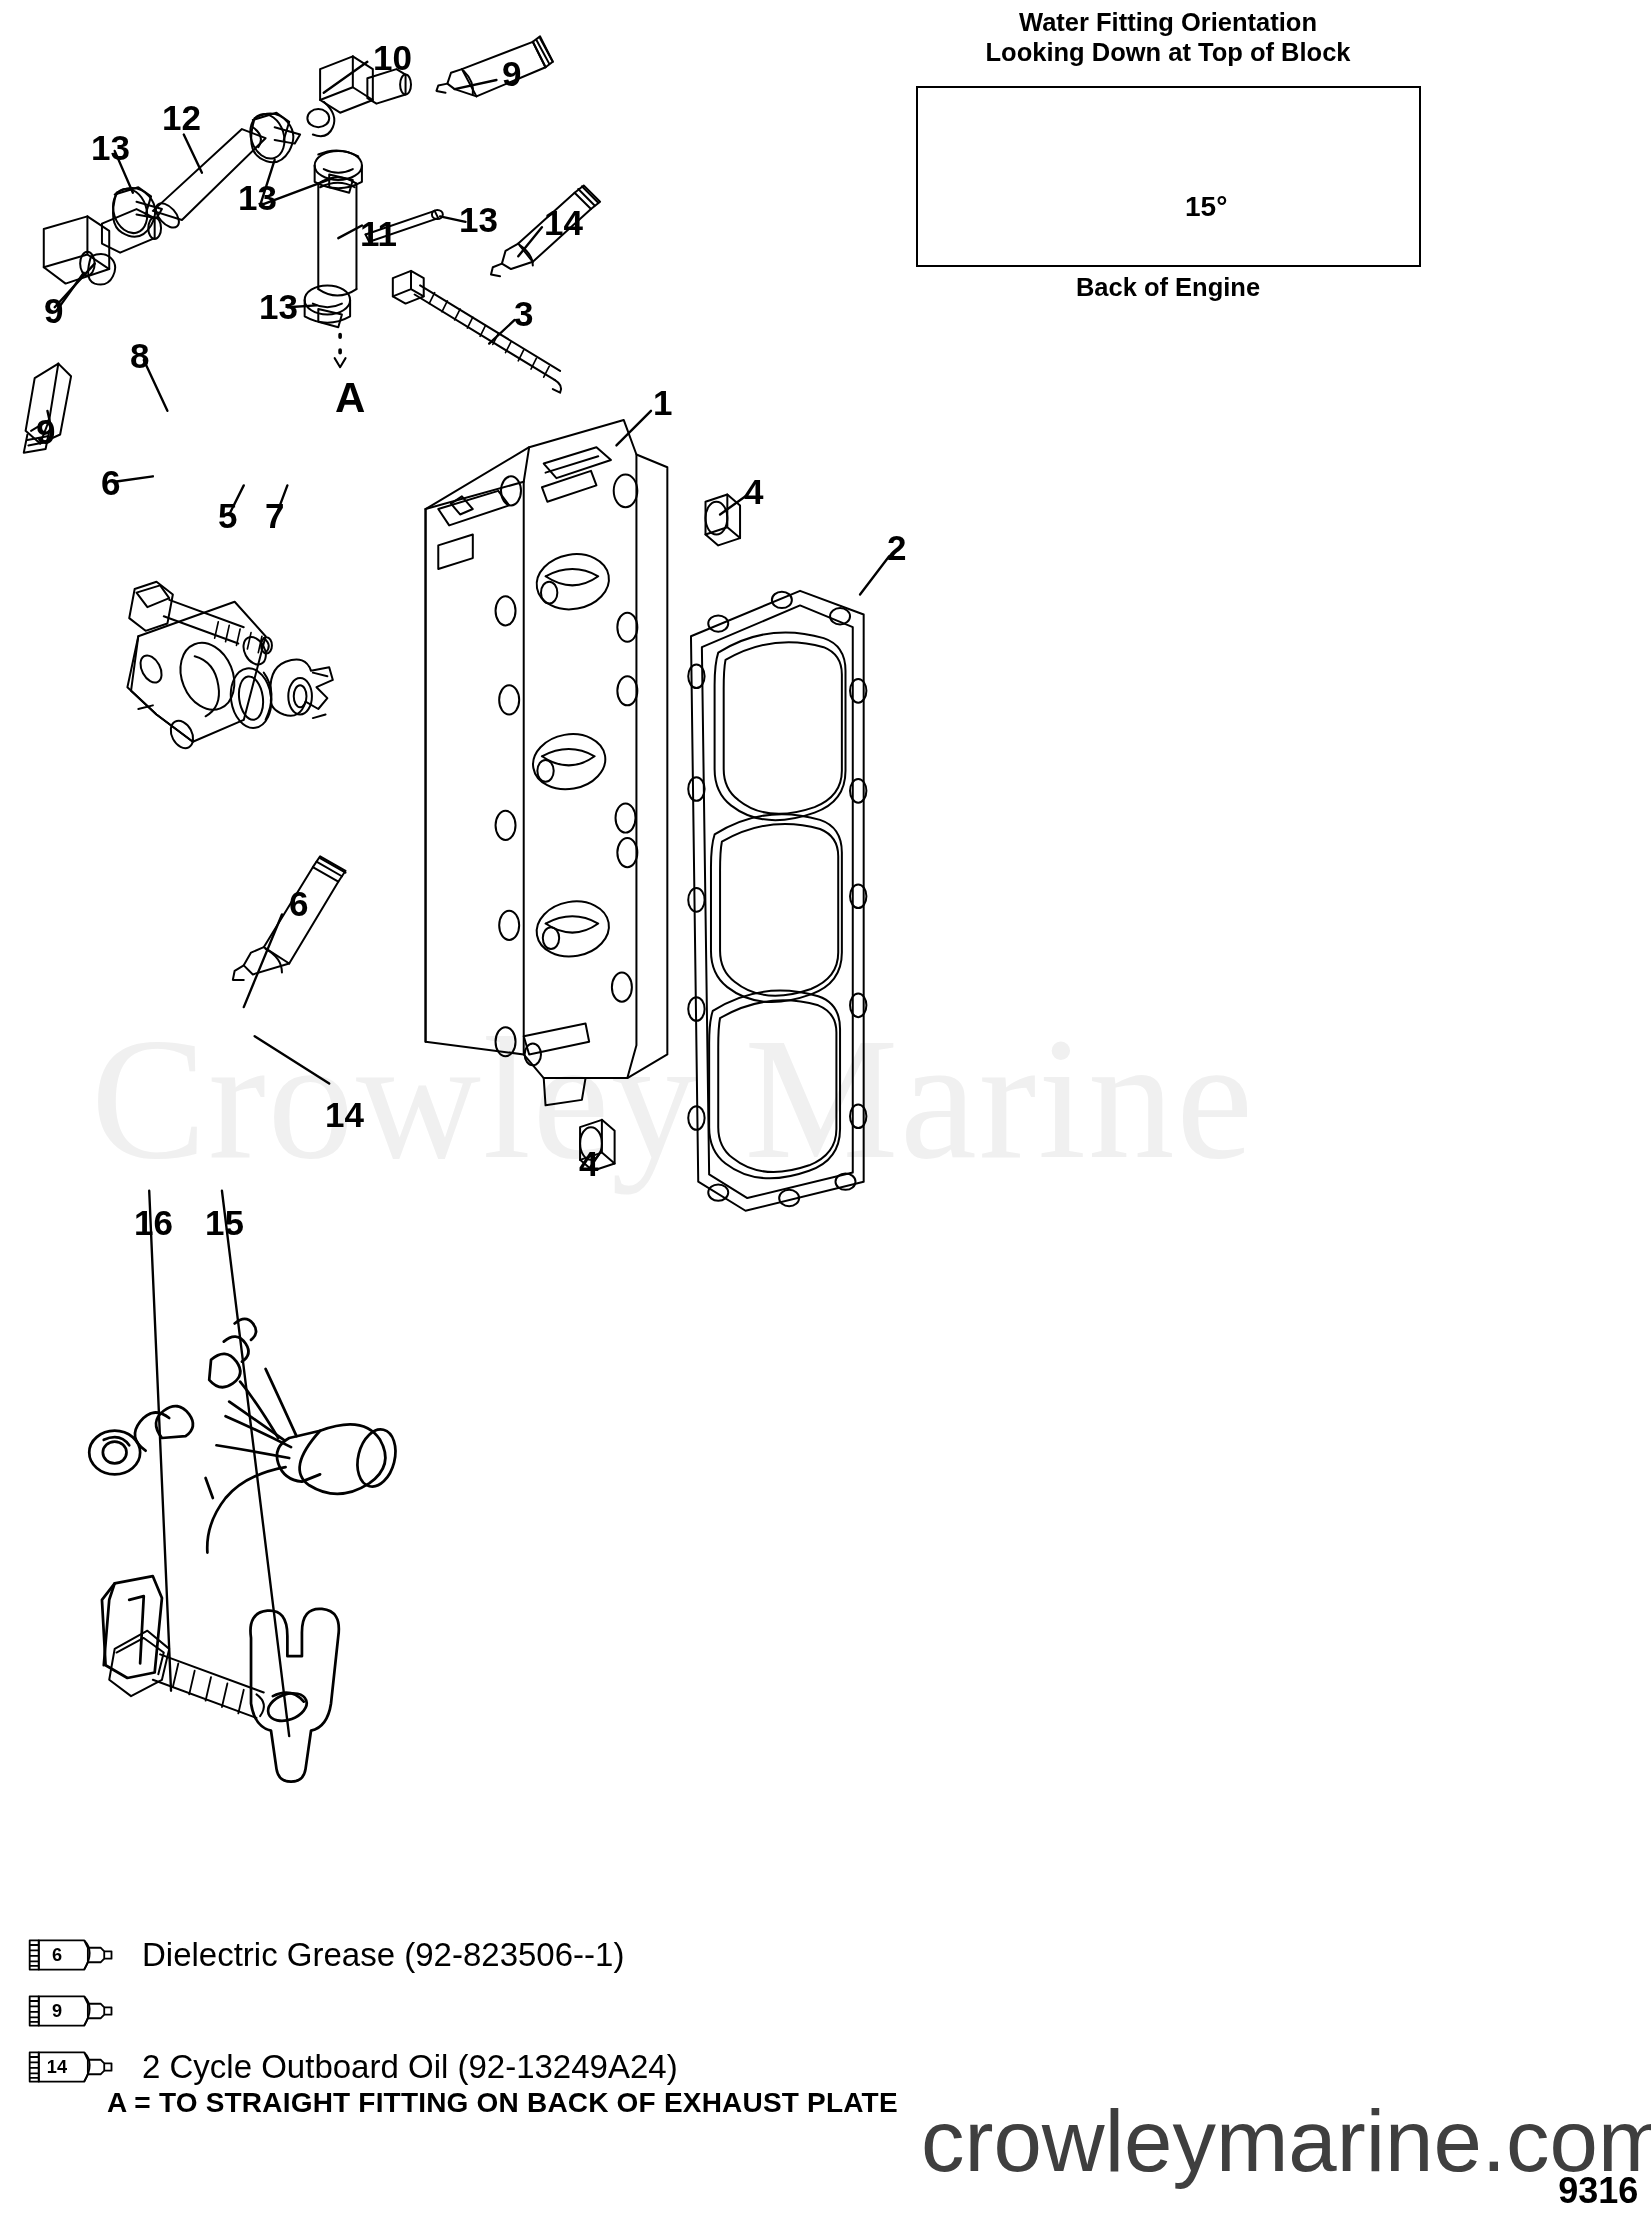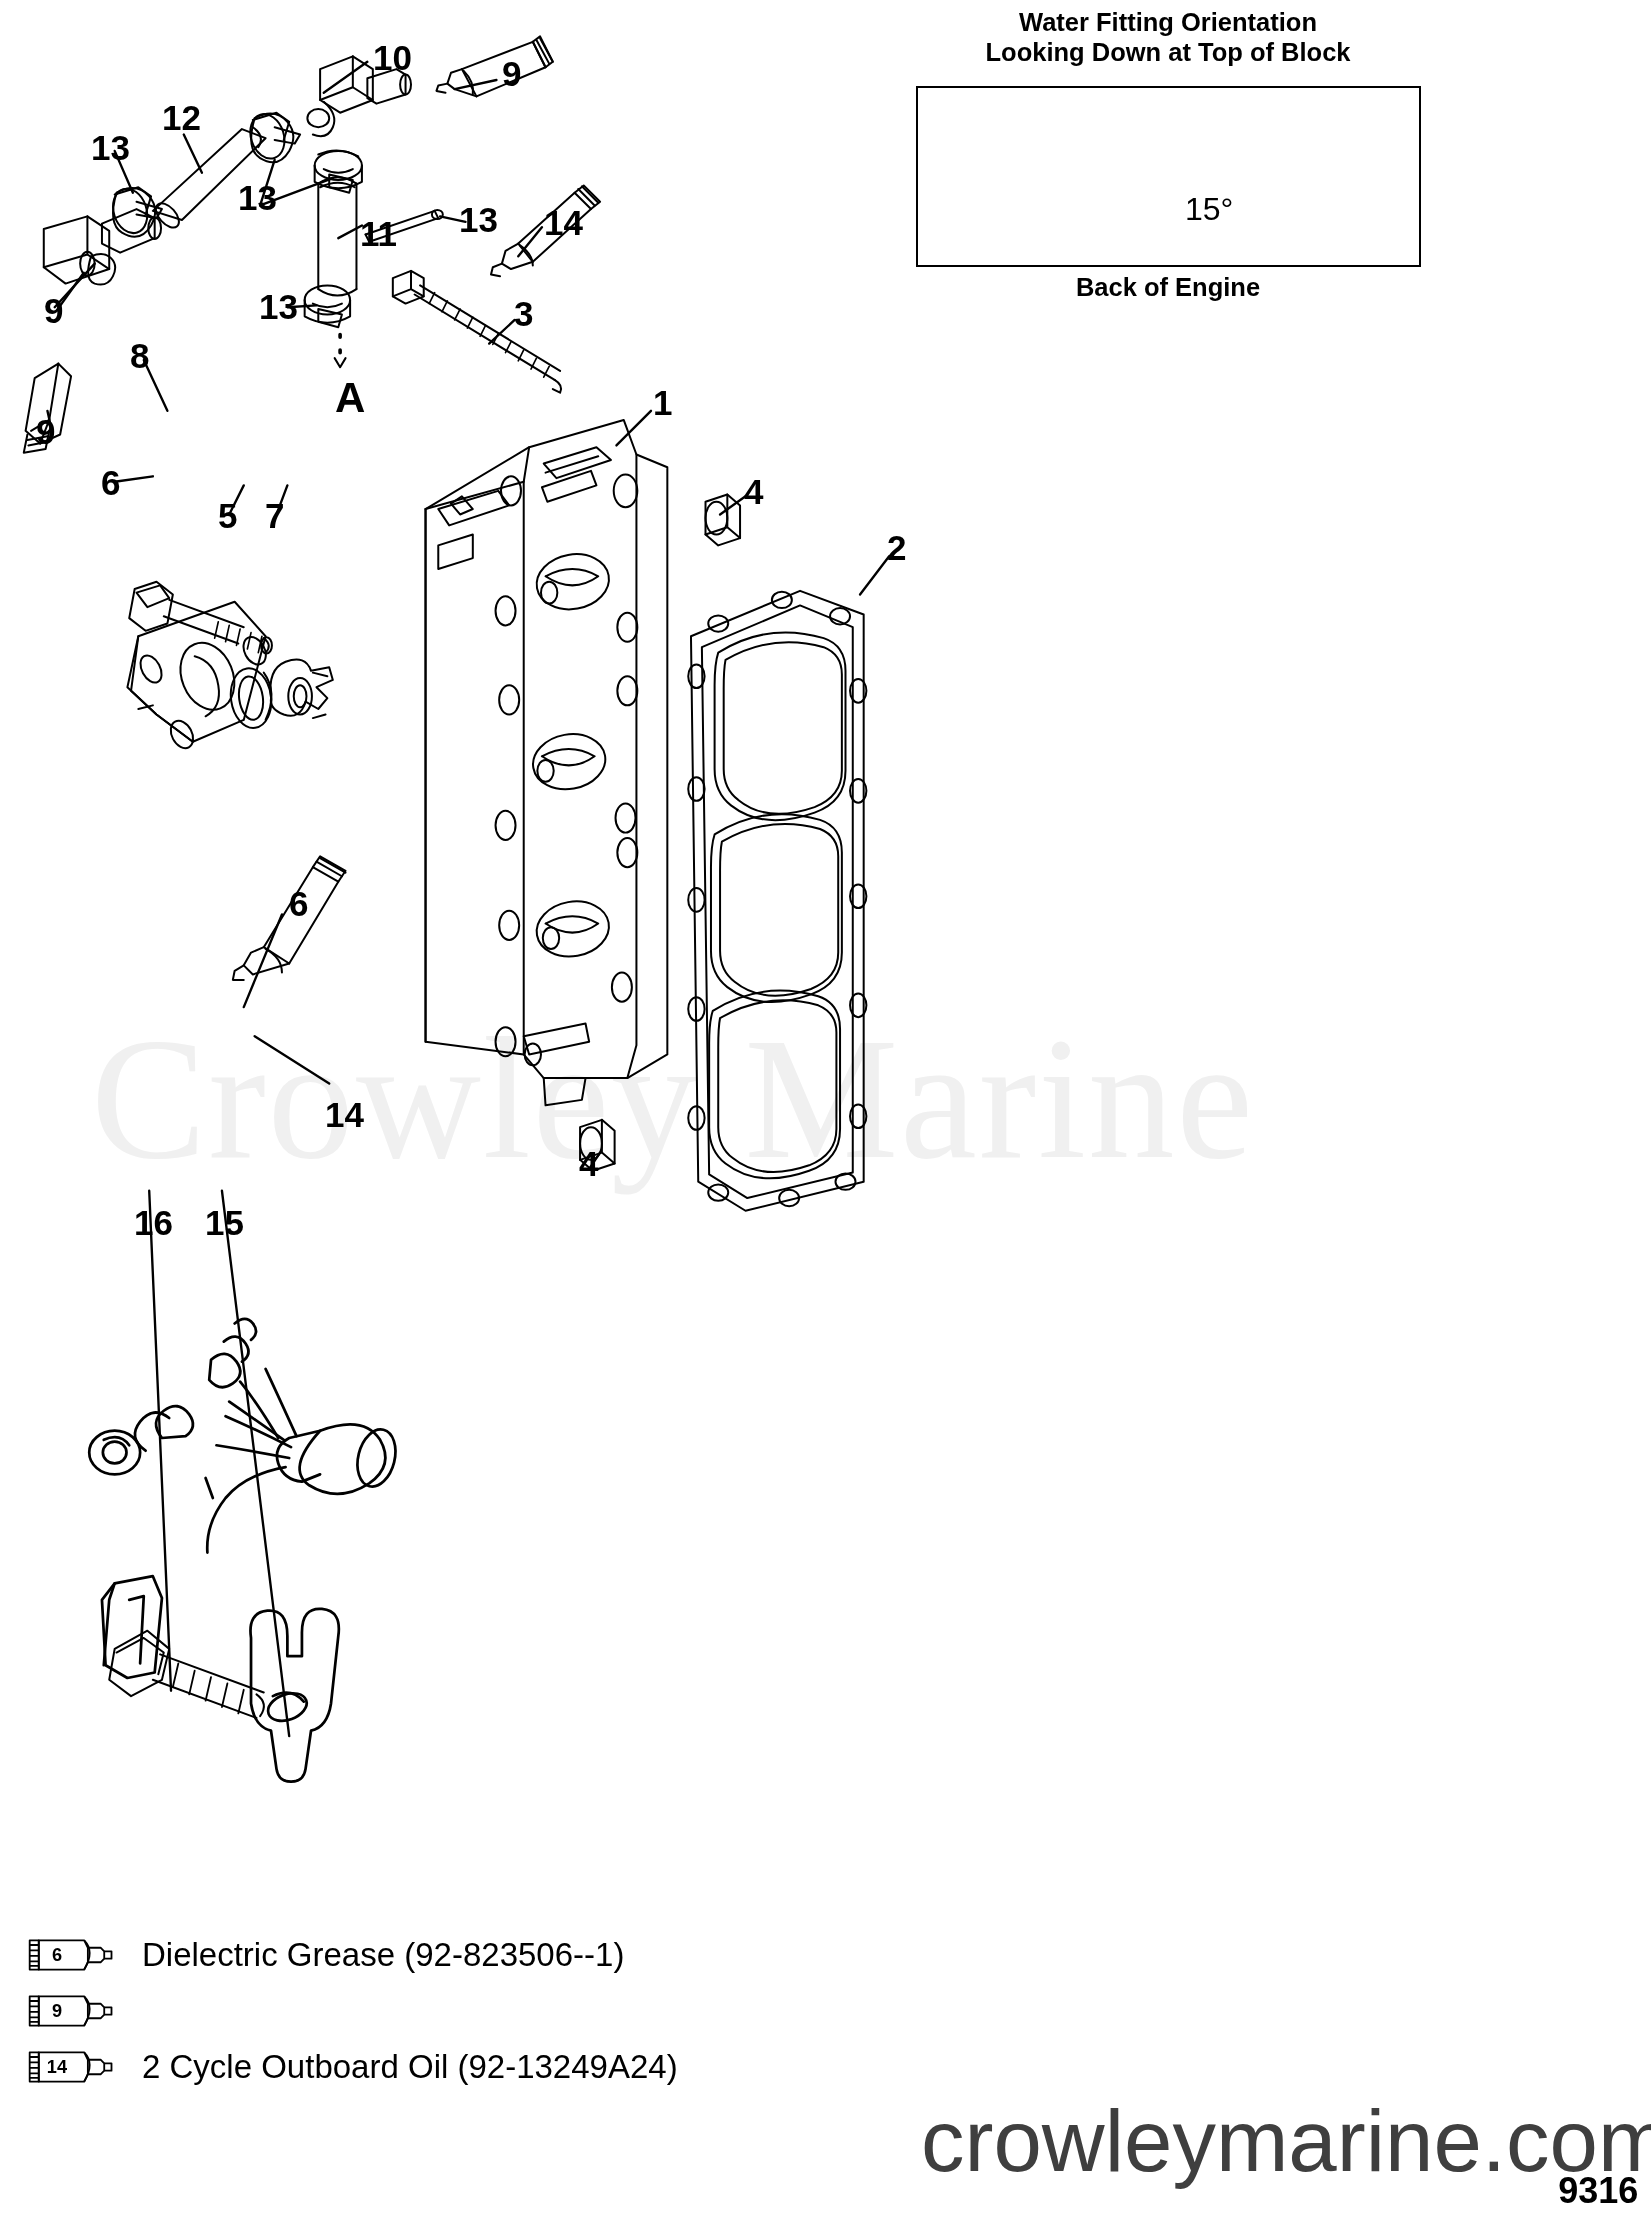--- a/index.html
+++ b/index.html
@@ -95,22 +95,22 @@
     width: 500px;
     text-align: center;
     font-size: 25.5px;
     font-weight: 700;
     font-family: "Liberation Sans", sans-serif;
   }
   .angle-label {
     position: absolute;
     left: 1185px;
     top: 191px;
-    font-size: 32px;
-    font-weight: 400;
+    font-size: 28px;
+    font-weight: 700;
     font-family: "Liberation Sans", sans-serif;
   }
   
   .legend {
     position: absolute;
     left: 25.5px;
     top: 1927px;
     width: 1000px;
   }
   .legend-row {
@@ -572,18 +572,19 @@
             <path d="M4 6 L14 6 L14 38 L4 38 Z"></path>
             <path d="M4 11 L14 11 M4 17 L14 17 M4 23 L14 23 M4 29 L14 29 M4 34 L14 34"></path>
             <path d="M64 6 q12 12 0 32"></path>
             <path d="M68 14 L82 14 L86 18 L86 26 L82 30 L68 30"></path>
             <path d="M86 18 L94 18 L94 26 L86 26"></path>
             <text x="34" y="29" font-family="Liberation Sans, sans-serif" font-size="20" font-weight="700" fill="#000" stroke="none" text-anchor="middle">14</text>
           </svg></div>
         <div class="legend-text">2 Cycle Outboard Oil (92-13249A24)</div>
       </div>
     </div>
+  <div class="legend-note">A = TO STRAIGHT FITTING ON BACK OF EXHAUST PLATE</div>
 
   <div class="wm-url">crowleymarine.com</div>
   <div class="page-no">9316</div>
 
 </div>
 
 
 </body></html>

